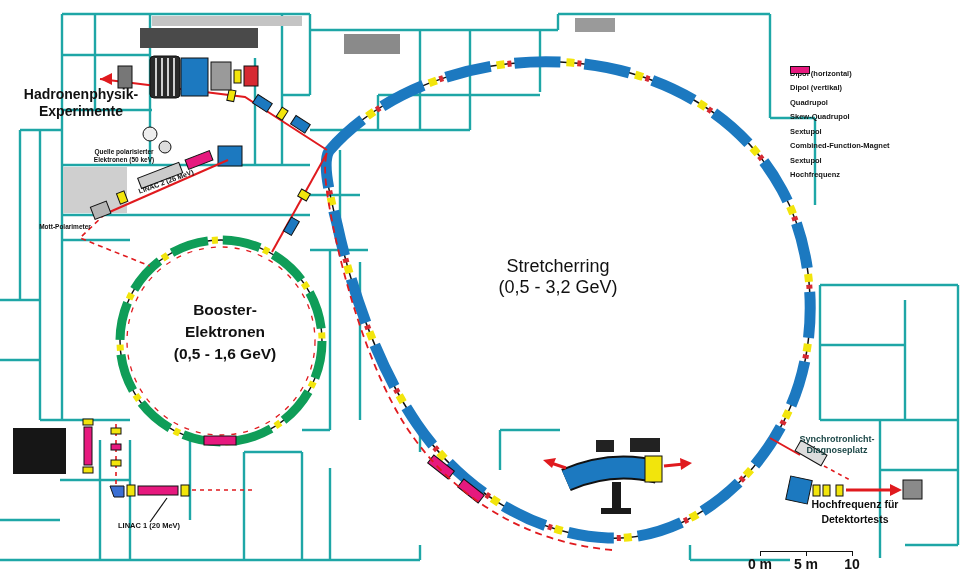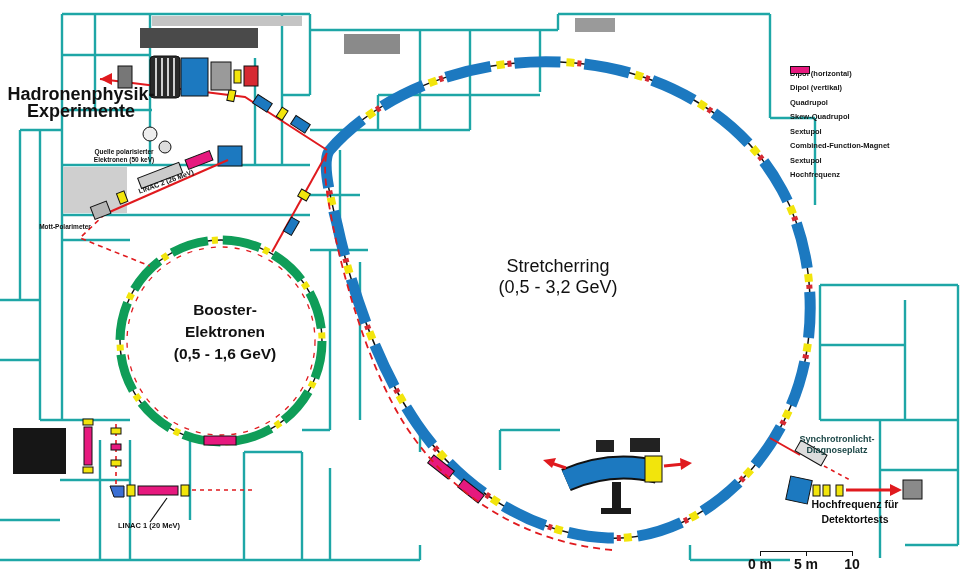--- a/index.html
+++ b/index.html
@@ -1,21 +1,21 @@
 <!DOCTYPE html>
 <html><head>
 <meta charset="utf-8">
 <style>
   html,body{margin:0;padding:0;background:#fff;}
   #stage{position:relative;width:969px;height:570px;background:#fff;overflow:hidden;
          font-family:"Liberation Sans",sans-serif;color:#111;}
   svg{position:absolute;left:0;top:0;}
   .lbl{position:absolute;text-align:center;color:#111;}
   .lbl div{white-space:nowrap;}
-  .hadron{left:0px;top:86px;width:162px;font-weight:bold;font-size:18px;line-height:17px;}
+  .hadron{left:0px;top:86px;width:162px;font-weight:bold;font-size:14px;line-height:17px;}
   .source{left:82px;top:148px;width:84px;font-size:6.5px;line-height:7.5px;font-weight:bold;}
   .mott{left:30px;top:223px;width:70px;font-size:6.5px;font-weight:bold;}
   .linac2{left:126px;top:178px;width:80px;font-size:7px;font-weight:bold;transform:rotate(-20deg);}
   .booster{left:143px;top:299px;width:164px;font-weight:bold;font-size:15.5px;line-height:22px;}
   .stretcher{left:468px;top:256px;width:180px;font-weight:normal;font-size:18px;line-height:21px;}
   .synclight{left:778px;top:434px;width:118px;font-size:9px;line-height:11px;font-weight:bold;color:#1c4747;}
   .dettest{left:799px;top:497px;width:112px;font-size:10.5px;line-height:15px;font-weight:bold;color:#0d0d0d;}
   .linac1{left:108px;top:521px;width:80px;font-size:7.5px;font-weight:bold;text-align:left;margin-left:10px;}
   .legend{position:absolute;left:790px;top:66px;width:175px;}
   .legend .row{display:flex;align-items:center;height:14.5px;}

